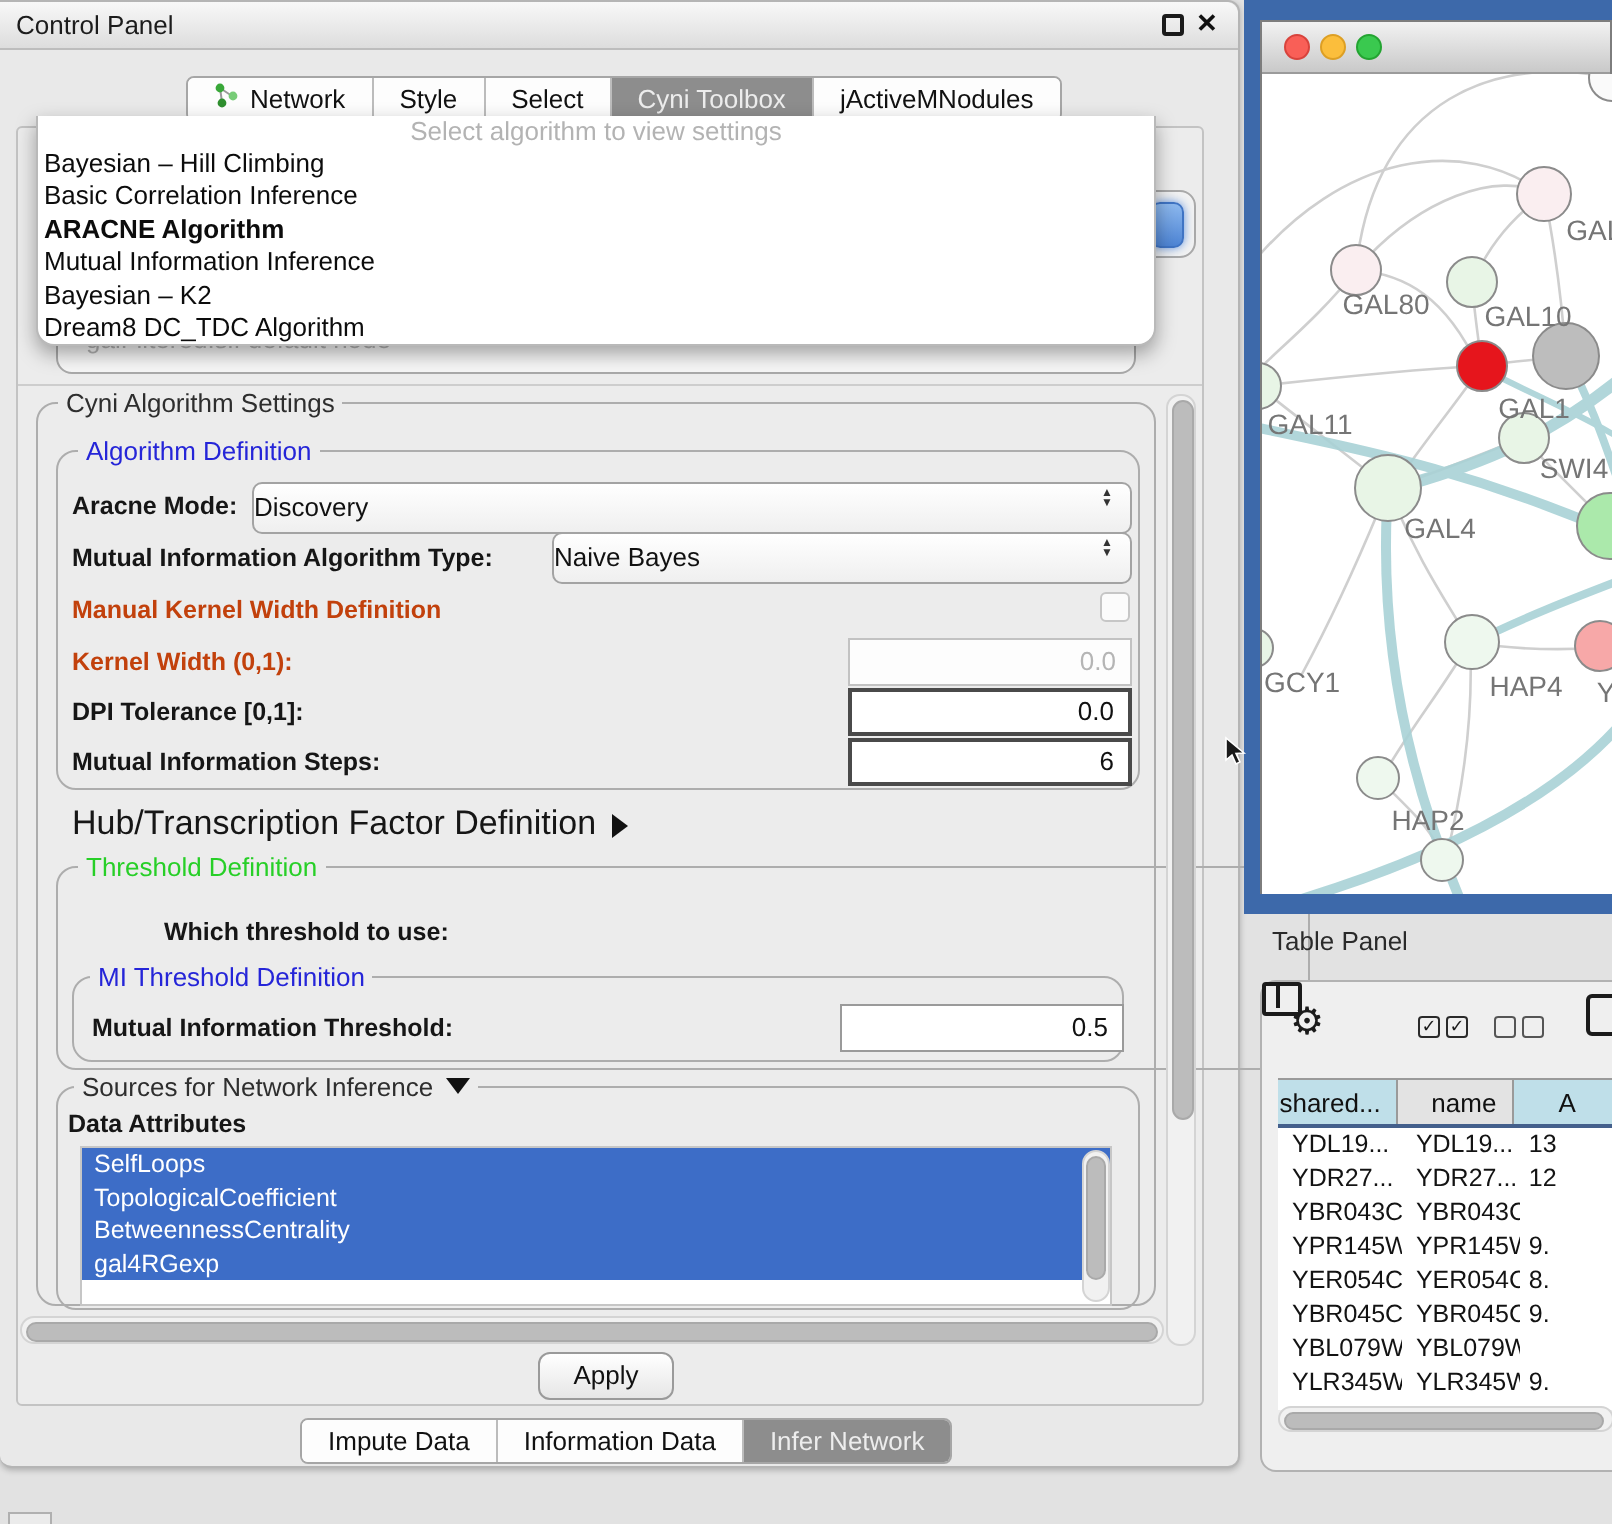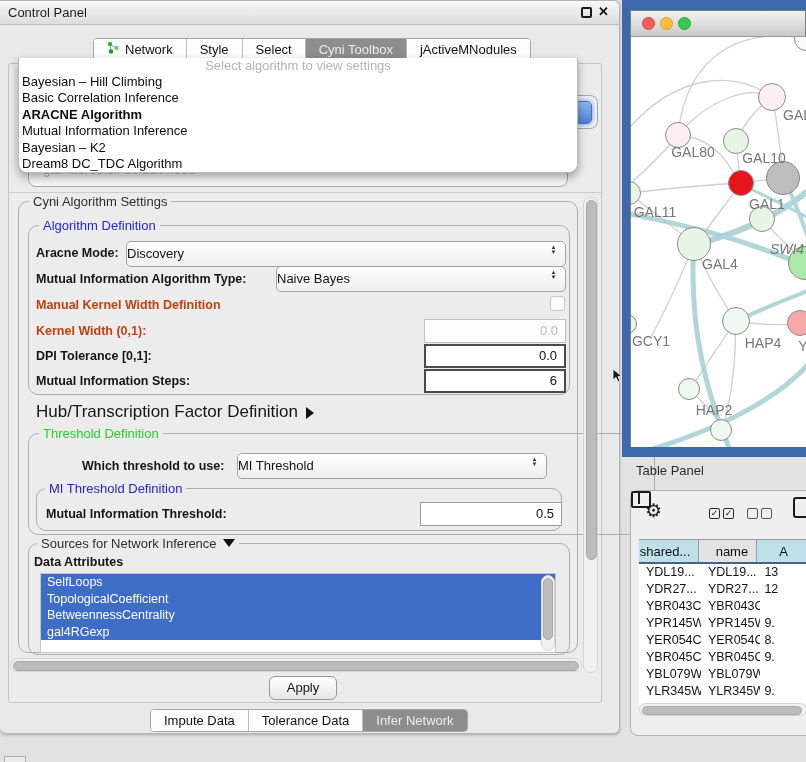--- a/index.html
+++ b/index.html
@@ -202,24 +202,20 @@
     <div class="field strong" style="left:424px; top:368px; width:142px;">6</div>
 
     <div class="lbl" style="left:36px; top:401px; font-weight:normal; font-size:17px;">
       <span>Hub/Transcription Factor Definition</span><span class="tri-right"></span>
     </div>
 
     <div class="grp" style="left:28px; top:432px; width:627px; height:102px;">
       <span class="legend green" style="left:10px;">Threshold Definition</span>
     </div>
     <div class="lbl" style="left:82px; top:458px;">Which threshold to use:</div>
-    <div class="combo" style="left:237px; top:452px; width:310px;">
-      <span>MI Threshold</span>
-      <span class="spin">▲<br>▼</span>
-    </div>
     <div class="grp" style="left:36px; top:487px; width:526px; height:43px;">
       <span class="legend blue" style="left:8px;">MI Threshold Definition</span>
     </div>
     <div class="lbl" style="left:46px; top:506px;">Mutual Information Threshold:</div>
     <div class="field" style="left:420px; top:501px; width:142px;">0.5</div>
 
     <div class="grp" style="left:28px; top:542px; width:542px; height:112px;">
       <span class="legend dark" style="left:8px;"><span>Sources for Network Inference</span><span class="tri-down"></span></span>
     </div>
     <div class="lbl" style="left:34px; top:554px;">Data Attributes</div>
@@ -240,21 +236,21 @@
       <div class="hthumb" style="left:2px; top:1.5px; width:566px; height:10px;"></div>
     </div>
 
     <div class="btn" style="left:269px; top:675px; width:68px;">Apply</div>
 
     <div class="tabstrip" id="bottom-tabs">
       <div class="tab">
           <span>Impute Data</span>
         </div>
       <div class="tab">
-          <span>Tolerance Data</span>
+          <span>Information Data</span>
         </div>
       <div class="tab sel">
           <span>Infer Network</span>
         </div>
     </div>
   </div>
 
   <div id="net-desktop"></div>
   <div id="net-window">
     <div id="net-titlebar">
@@ -302,21 +298,21 @@
         <div class="gnode" style="left: 34px; top: 85px; height: 26px; width: 26px; background: rgb(250, 238, 240);"></div>
         <div class="gnode-label" style="left: 62px; top: 107px;">GAL80</div>
         <div class="gnode" style="left: 92px; top: 91px; height: 26px; width: 26px; background: rgb(232, 245, 230);"></div>
         <div class="gnode-label" style="left: 133px; top: 113px;">GAL10</div>
         <div class="gnode" style="left: 97px; top: 133px; height: 26px; width: 26px; background: rgb(230, 21, 28);"></div>
         <div class="gnode-label" style="left: 136px; top: 159px;">GAL1</div>
         <div class="gnode" style="left: 135px; top: 124px; height: 34px; width: 34px; background: rgb(189, 189, 189);"></div>
         <div class="gnode" style="left: -14px; top: 144px; height: 24px; width: 24px; background: rgb(232, 245, 230);"></div>
         <div class="gnode-label" style="left: 24px; top: 167px;">GAL11</div>
         <div class="gnode" style="left: 118px; top: 169px; height: 26px; width: 26px; background: rgb(232, 245, 230);"></div>
-        <div class="gnode-label" style="left: 156px; top: 204px; font-style: italic;">SWI4</div>
+        <div class="gnode-label" style="left: 156px; top: 189px;">SWI4</div>
         <div class="gnode" style="left: 46px; top: 190px; height: 34px; width: 34px; background: rgb(232, 245, 230);"></div>
         <div class="gnode-label" style="left: 89px; top: 219px;">GAL4</div>
         <div class="gnode" style="left: 157px; top: 209px; height: 34px; width: 34px; background: rgb(171, 233, 171);"></div>
         <div class="gnode" style="left: -14px; top: 277px; height: 20px; width: 20px; background: rgb(232, 245, 230);"></div>
         <div class="gnode-label" style="left: 20px; top: 296px;">GCY1</div>
         <div class="gnode" style="left: 91px; top: 270px; height: 28px; width: 28px; background: rgb(238, 248, 238);"></div>
         <div class="gnode-label" style="left: 132px; top: 298px;">HAP4</div>
         <div class="gnode" style="left: 156px; top: 273px; height: 26px; width: 26px; background: rgb(247, 168, 168);"></div>
         <div class="gnode-label" style="left: 172px; top: 301px;">Y</div>
         <div class="gnode" style="left: 47px; top: 341px; height: 22px; width: 22px; background: rgb(238, 248, 238);"></div>

